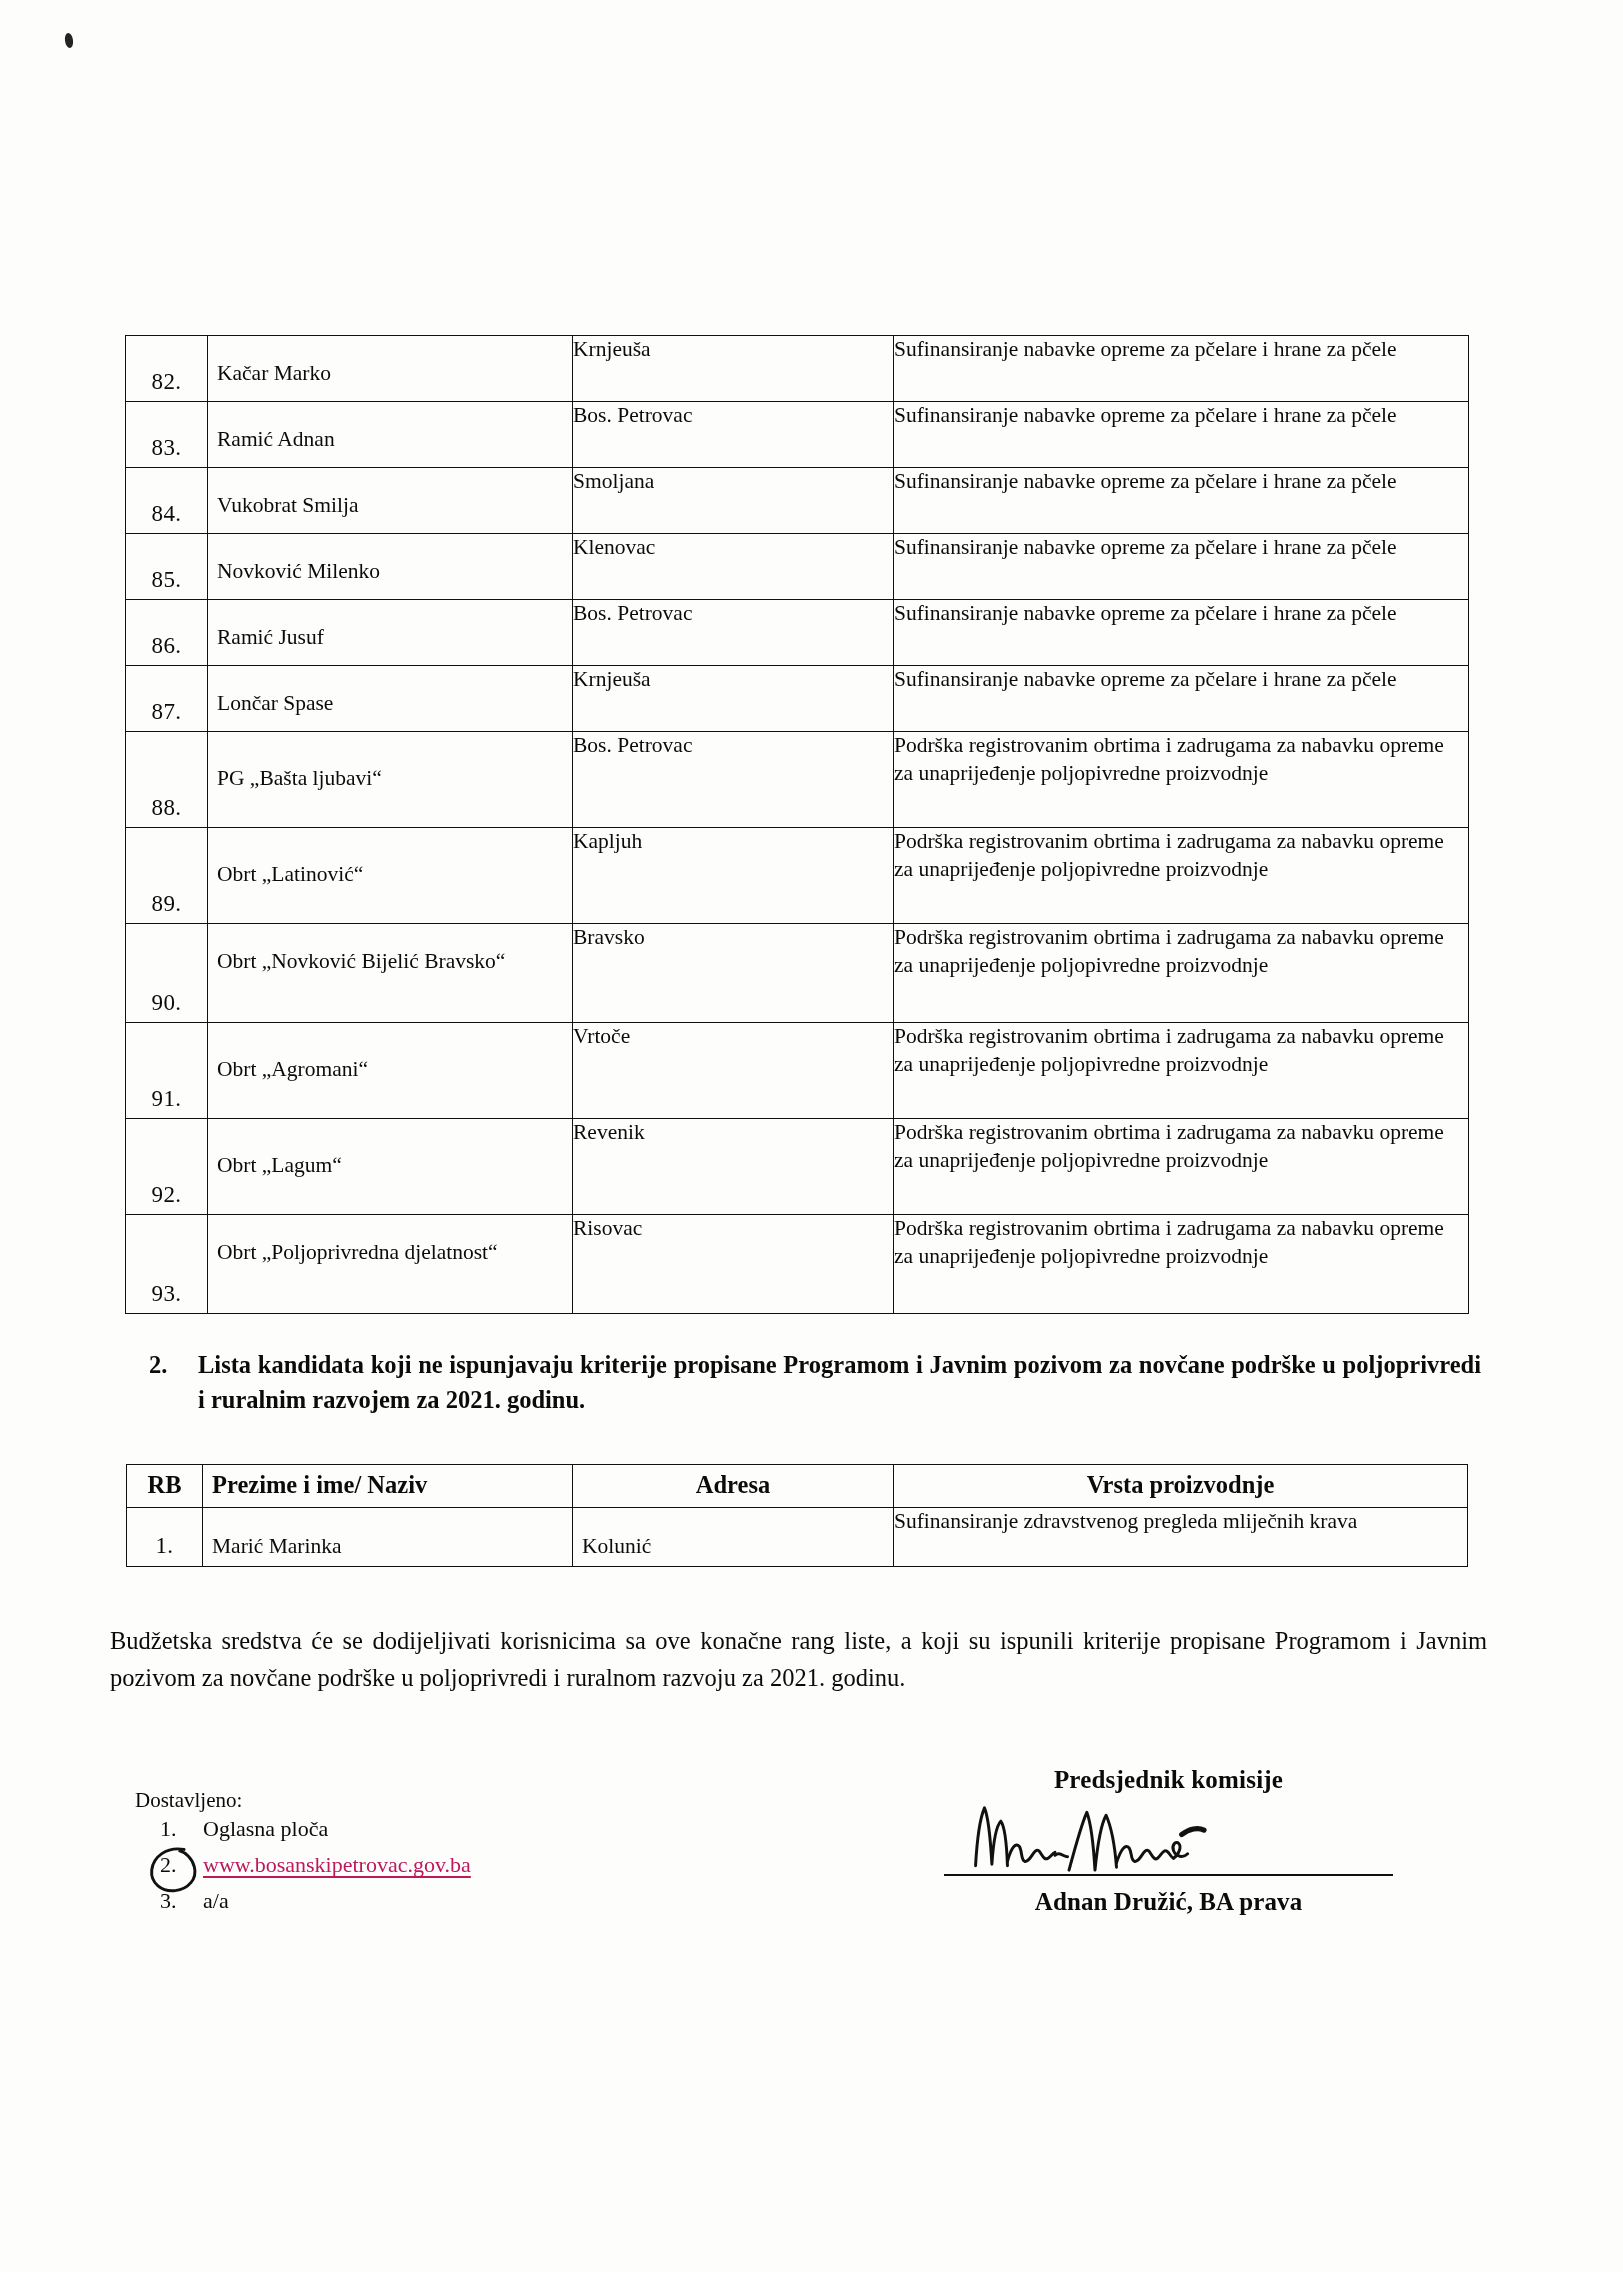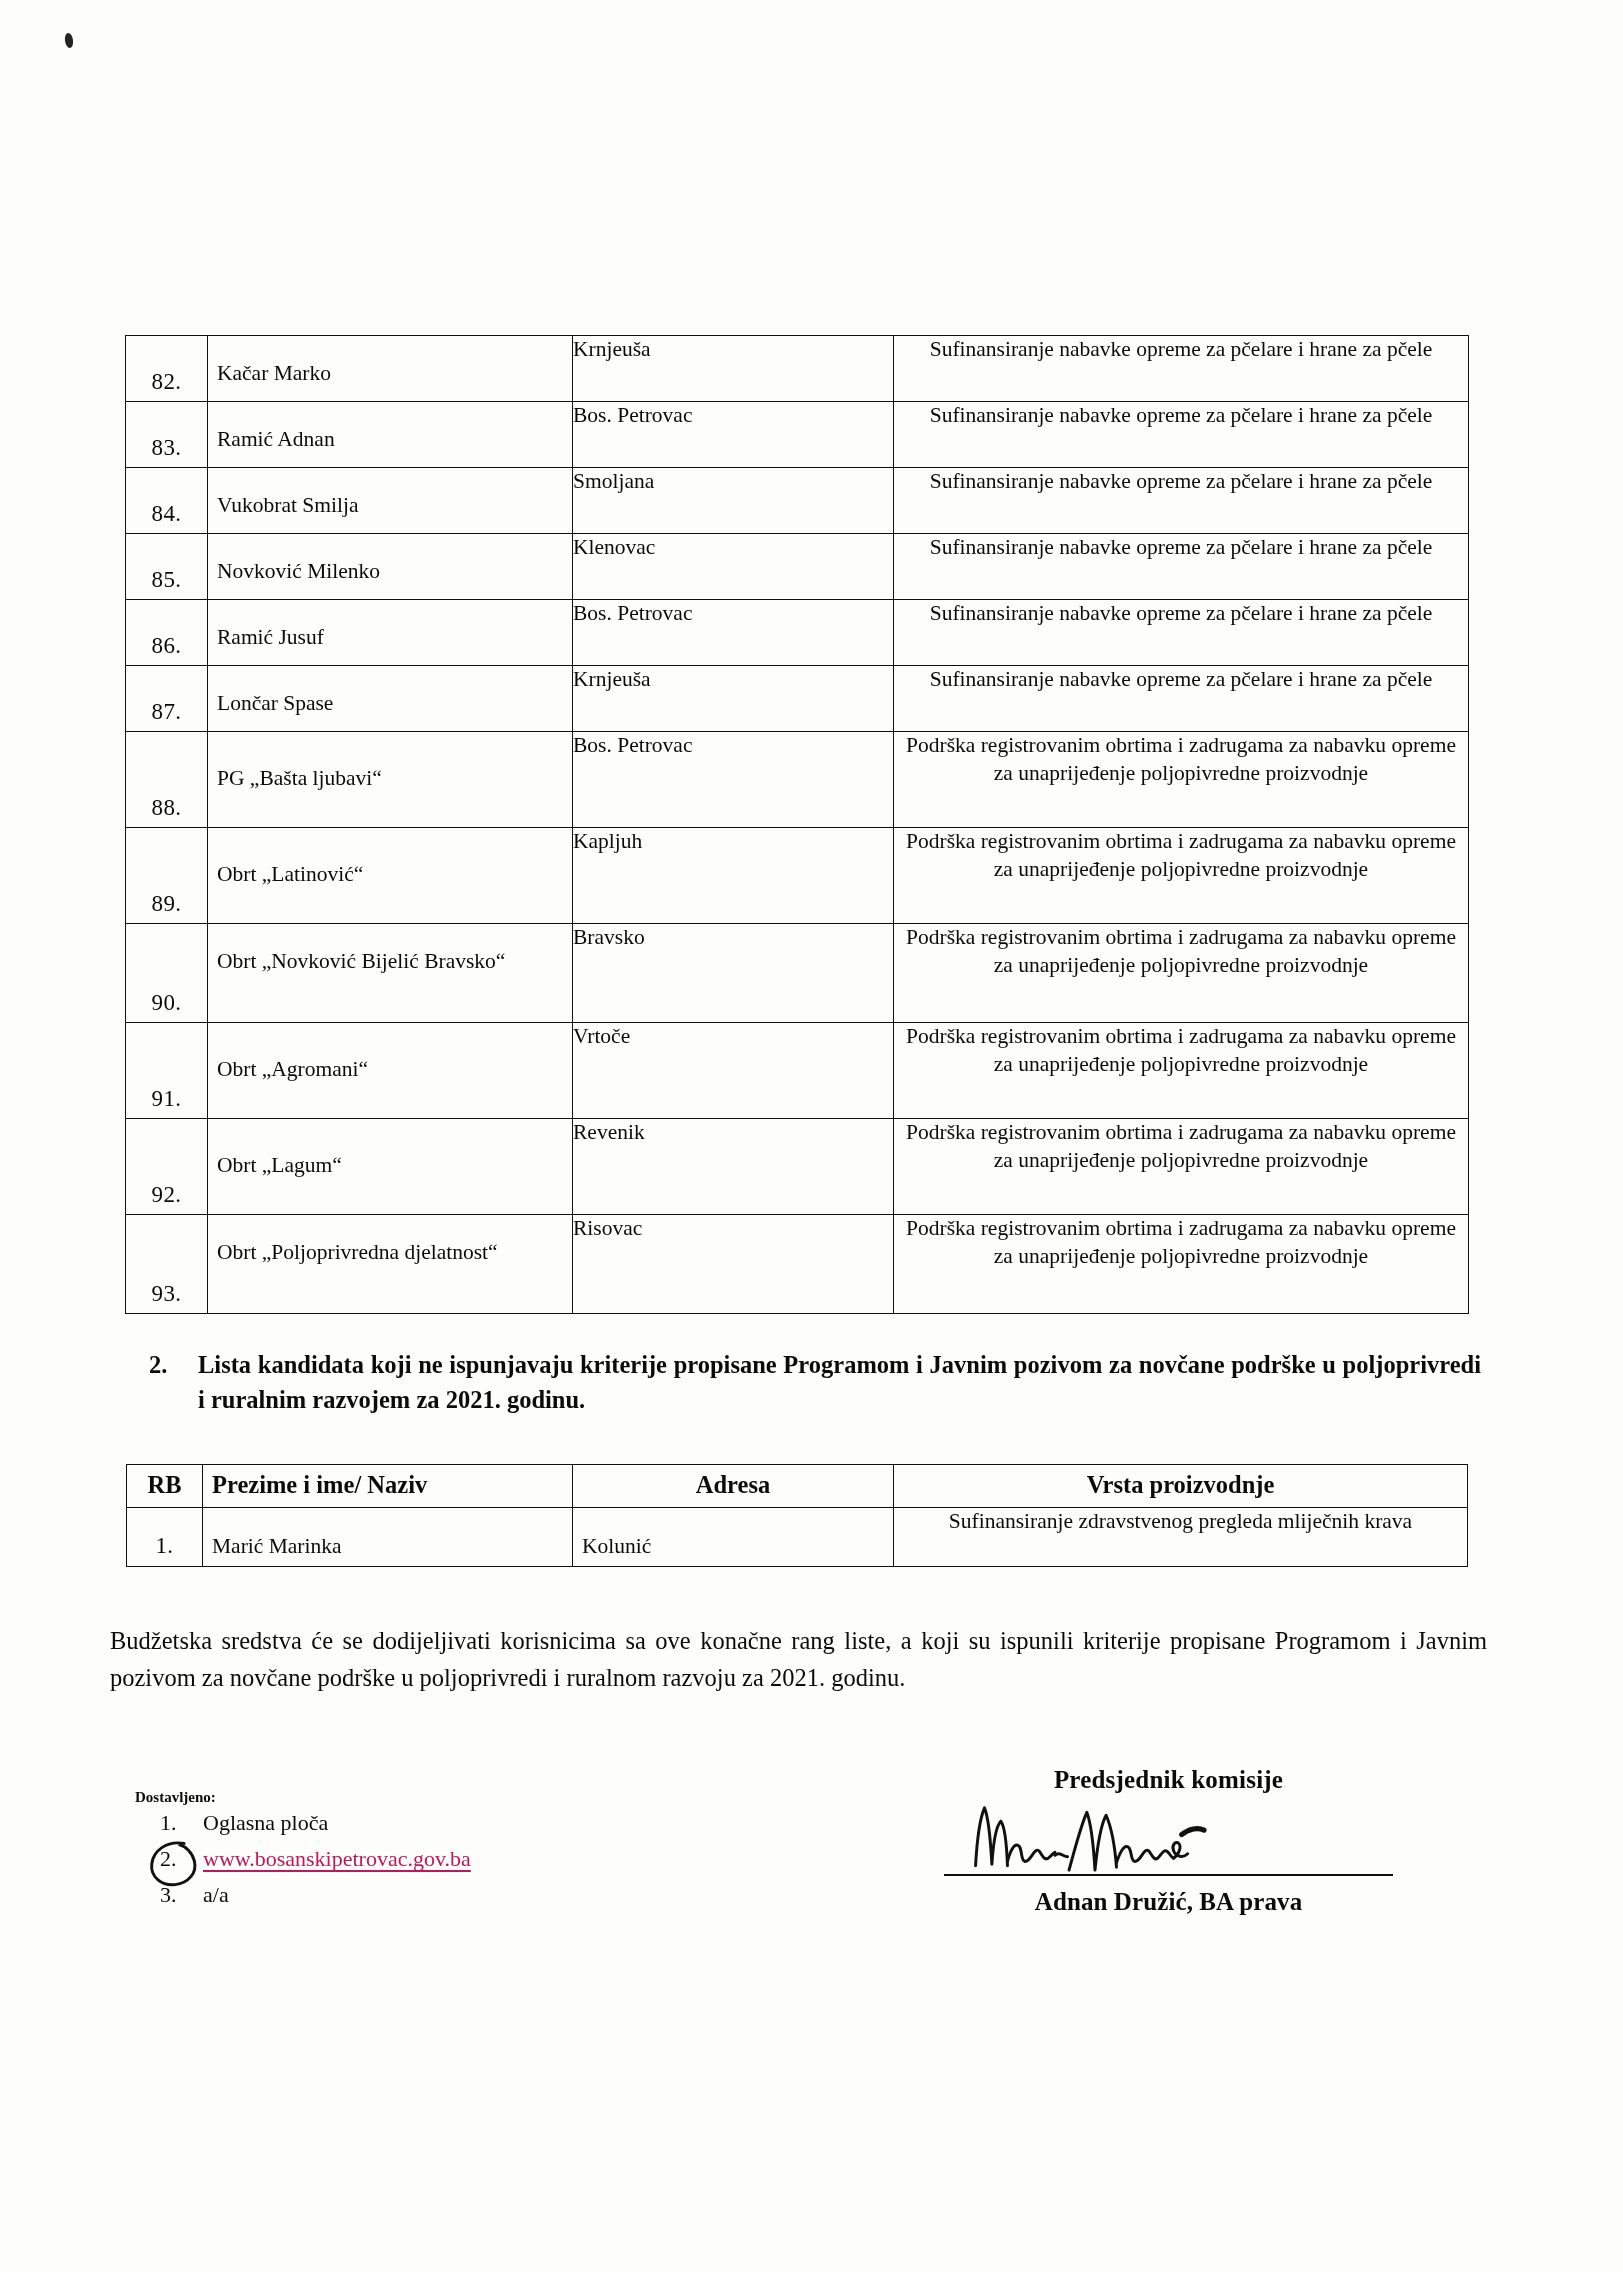--- a/index.html
+++ b/index.html
@@ -81,21 +81,21 @@
     top: 24px;
     left: 9px;
     right: 3px;
   }
   .cell-name.mid .nm {
     top: 50%;
     transform: translateY(-54%);
   }
 
   .cell-addr { padding: 6px 0 0 7.4px; }
-  .cell-kind { padding: 3px 6px 0 7.4px; text-align: center; }
+  .cell-kind { padding: 3px 6px 0 7.4px; }
 
   .h-bee  { height: 65px; }
   .h-sub  { height: 95px; }
   .h-sub2 { height: 98px; }
 
   
   #section-2 {
     position: absolute;
     left: 152px;
     top: 1347px;
@@ -196,23 +196,22 @@
 
   
   #distribution {
     position: absolute;
     left: 135px;
     top: 1790px;
     font-size: 22px;
     line-height: 1.0;
   }
   #distribution .dist-title {
-    font-size: 15px;
+    font-size: 21px;
     margin-bottom: 7.4px;
-    font-weight: bold;
   }
   #distribution ol {
     list-style: none;
     margin: 0;
     padding: 0 0 0 25px;
   }
   #distribution li {
     position: relative;
     height: 36px;
     font-size: 22px;

